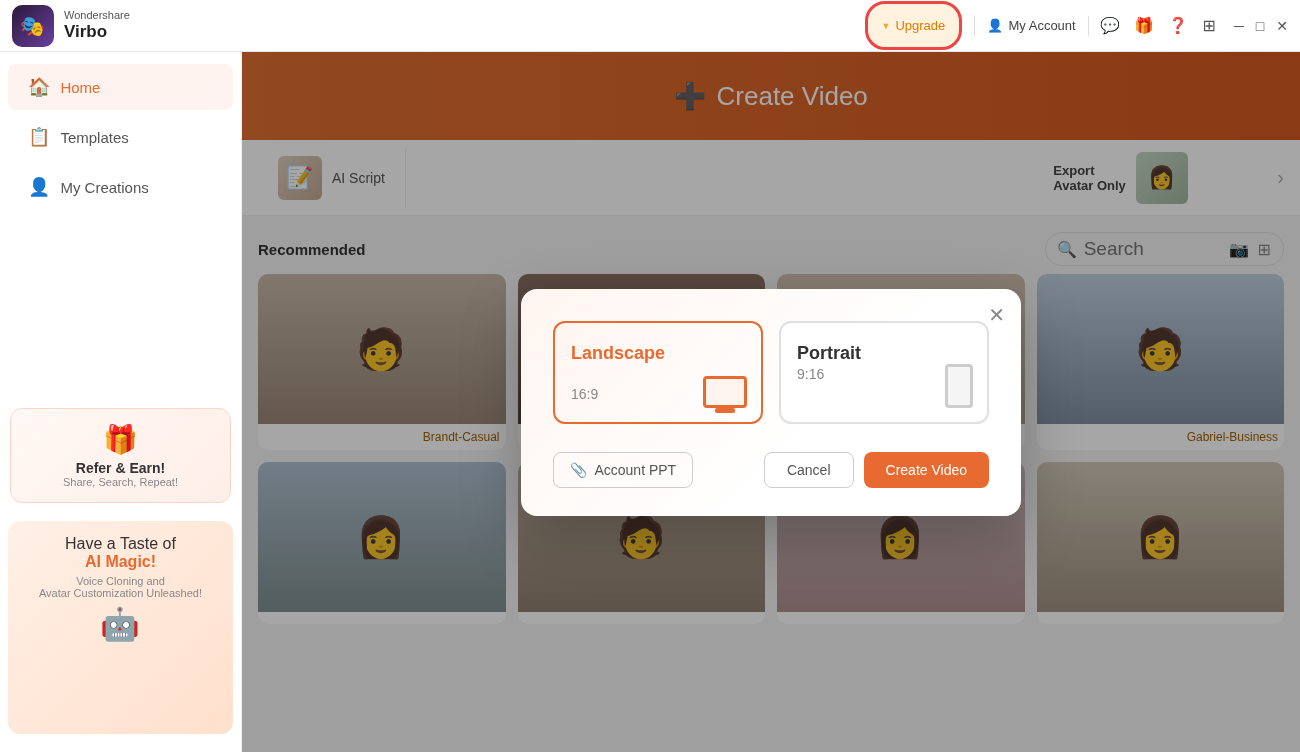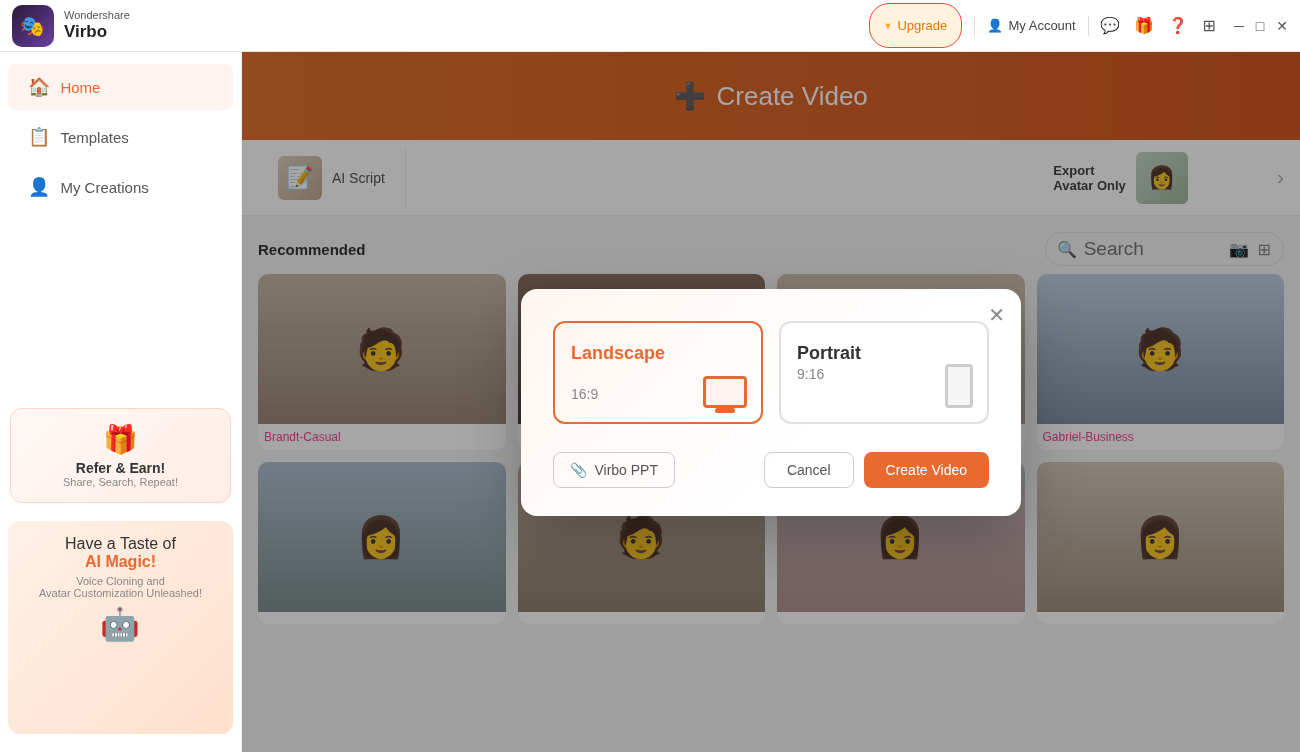--- a/index.html
+++ b/index.html
@@ -14,21 +14,21 @@
     .titlebar-left { display: flex; align-items: center; gap: 10px; }
     .app-logo {
       width: 42px; height: 42px; border-radius: 10px; background: linear-gradient(135deg, #2a1a3a, #6b3fa0);
       display: flex; align-items: center; justify-content: center; color: white; font-size: 20px;
     }
     .app-name { display: flex; flex-direction: column; line-height: 1.2; }
     .app-name-top { font-size: 11px; color: #555; font-weight: 400; }
     .app-name-bottom { font-size: 17px; color: #222; font-weight: 700; }
     .titlebar-center { display: flex; align-items: center; gap: 8px; }
     .upgrade-btn {
-      background: #fff3e0; border: 1px solid #ef4444; border-radius: 20px;
+      background: #fff3e0; border: 3px solid #ef4444; border-radius: 20px;
       padding: 14px 14px; font-size: 13px; color: #e07b00; cursor: pointer; display: flex; align-items: center; gap: 5px;
     }
     .upgrade-btn::before { content: '▼'; font-size: 9px; color: #f5a623; }
     .account-btn {
       background: none; border: none; font-size: 13px; color: #444; cursor: pointer; display: flex; align-items: center; gap: 5px;
     }
     .sep { width: 1px; height: 20px; background: #ddd; margin: 0 4px; }
     .titlebar-icons { display: flex; align-items: center; gap: 14px; }
     .ticon { font-size: 16px; color: #555; cursor: pointer; }
     .win-controls { display: flex; align-items: center; gap: 12px; margin-left: 10px; }
@@ -112,21 +112,21 @@
     
     .avatar-grid {
       display: grid; grid-template-columns: repeat(4, 1fr); gap: 12px;
       padding: 0 16px 16px; overflow-y: auto;
     }
     .avatar-card { background: #eee; border-radius: 10px; overflow: hidden; cursor: pointer; position: relative; }
     .avatar-img {
       width: 100%; height: 150px; object-fit: cover;
       display: flex; align-items: center; justify-content: center; font-size: 40px;
     }
-    .avatar-name { font-size: 12px; color: #ec4899; text-align: left; padding: 6px; background: white; }
+    .avatar-name { font-size: 12px; color: #a16207; text-align: right; padding: 6px; background: white; }
 
     
     .av1 { background: linear-gradient(180deg, #c8b8a8 0%, #9a8878 100%); }
     .av2 { background: linear-gradient(180deg, #8a7060 0%, #5a4040 100%); }
     .av3 { background: linear-gradient(180deg, #d0c0b0 0%, #b0a090 100%); }
     .av4 { background: linear-gradient(180deg, #c0d0e0 0%, #8090a0 100%); }
     .av5 { background: linear-gradient(180deg, #b0c0d0 0%, #809090 100%); }
     .av6 { background: linear-gradient(180deg, #c0b0a0 0%, #908070 100%); }
     .av7 { background: linear-gradient(180deg, #d0c0c0 0%, #b09090 100%); }
     .av8 { background: linear-gradient(180deg, #d0c8b8 0%, #a09080 100%); }
@@ -359,21 +359,21 @@
             <div class="aspect-card-ratio">9:16</div>
             <div class="aspect-icon">
               <div class="portrait-icon"></div>
             </div>
           </div>
         </div>
 
         <div class="dialog-footer">
           <button class="import-ppt">
             <span>📎</span>
-            <span>Virbo PPT</span>
+            <span>Account PPT</span>
           </button>
           <div class="dialog-actions">
             <button class="cancel-btn">Cancel</button>
             <button class="create-btn">Create Video</button>
           </div>
         </div>
       </div>
     </div>
 
   </div>

